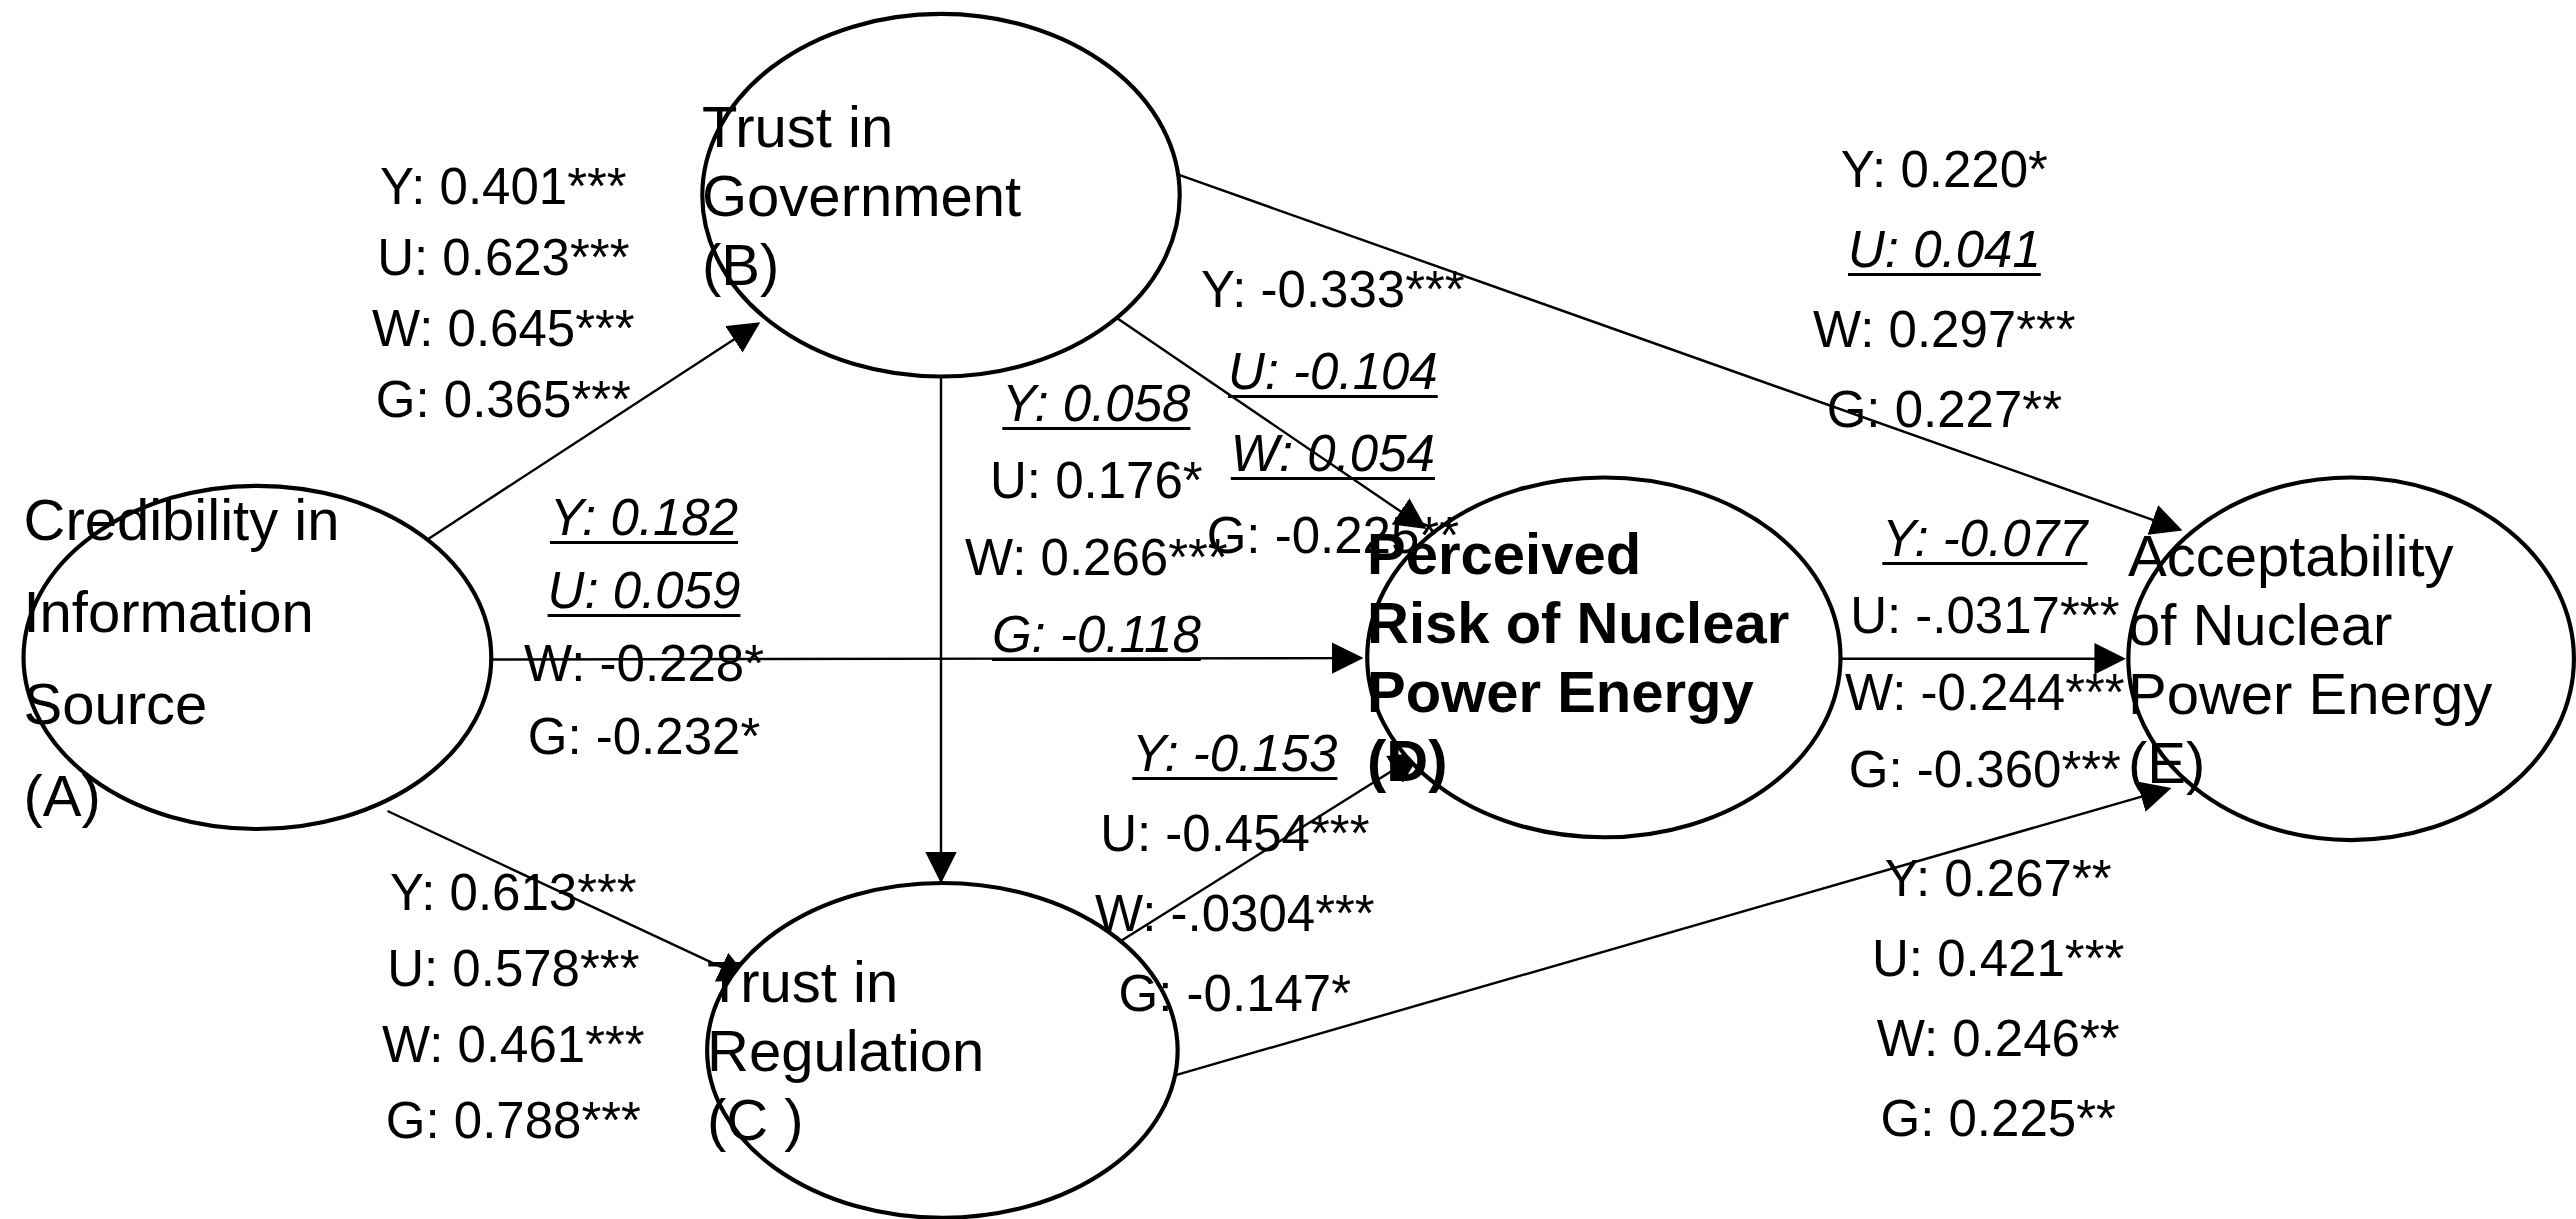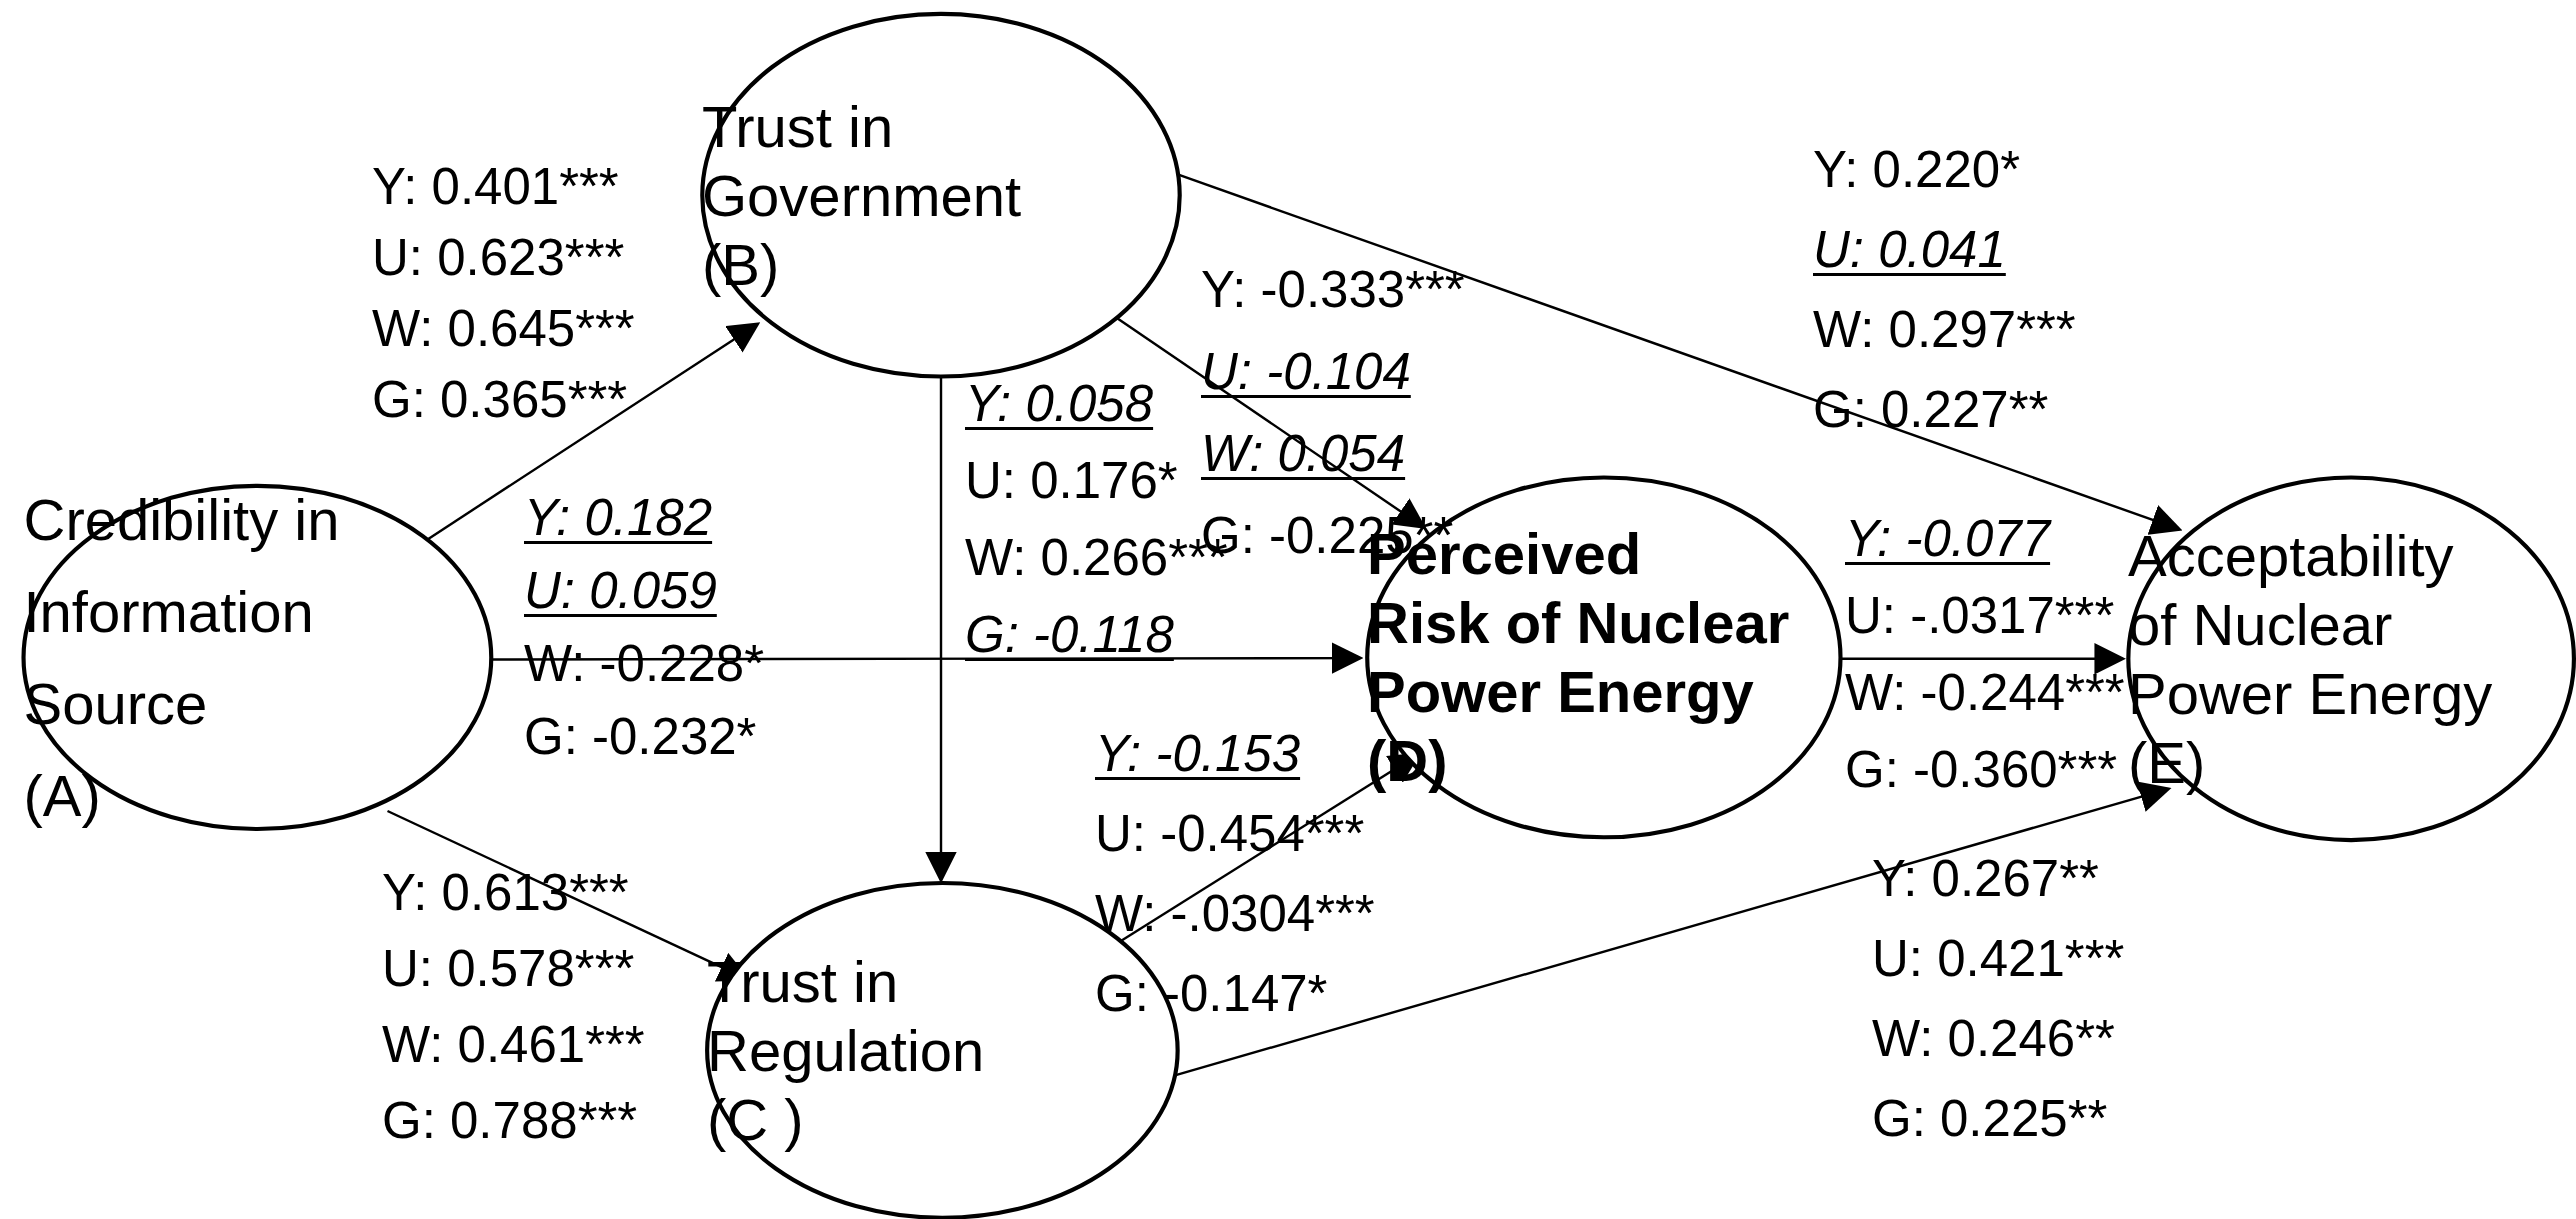--- a/index.html
+++ b/index.html
@@ -30,20 +30,21 @@
     text-align: center;
     font-size: 58px;
     line-height: 69px;
     color: #000;
   }
   .elabel {
     position: absolute;
     font-size: 51px;
     white-space: nowrap;
     color: #000;
+    text-align: center;
   }
   .elabel .line {
     display: block;
   }
   .em {
     font-style: italic;
     text-decoration: underline;
     text-underline-offset: 6.2px;
     text-decoration-thickness: 2.8px;
   }

